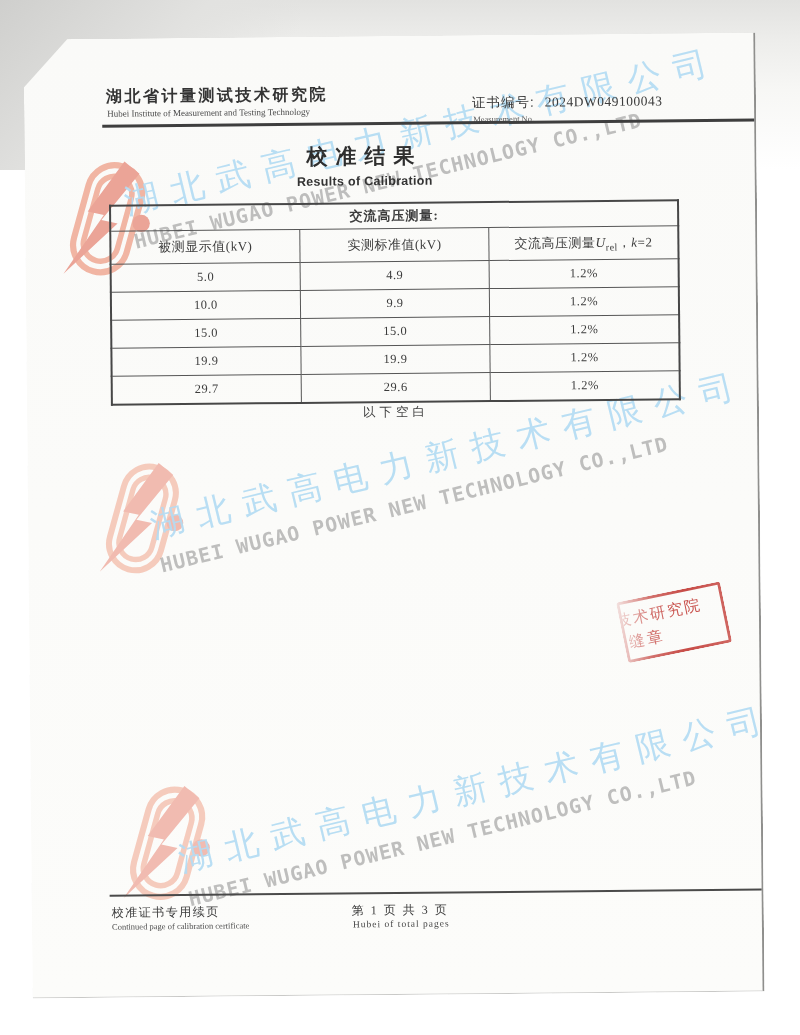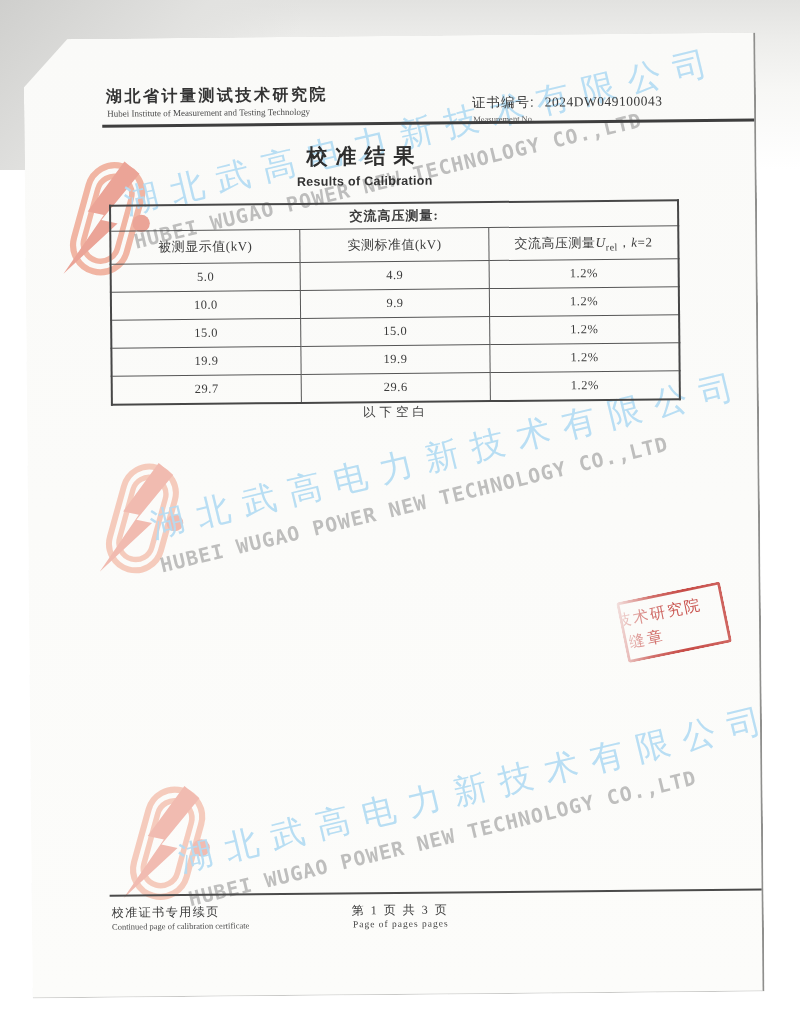--- a/index.html
+++ b/index.html
@@ -166,21 +166,21 @@
       </tr>
     </tbody>
       </table>
 
     <div class="end-note">以下空白</div>
 
     <div class="footer-rule"></div>
     <div class="foot-left-cn">校准证书专用续页</div>
     <div class="foot-left-en">Continued page of calibration certificate</div>
     <div class="foot-right-cn">第 1 页 共 3 页</div>
-    <div class="foot-right-en">Page  of  pages  pages</div>
+    <div class="foot-right-en">Hubei  of  total  pages</div>
   </div>
 
   <div class="stamp">
     <div class="stamp-line1">技术研究院</div>
     <div class="stamp-line2">缝章</div>
   </div>
 
 </div>
 
 </body></html>

